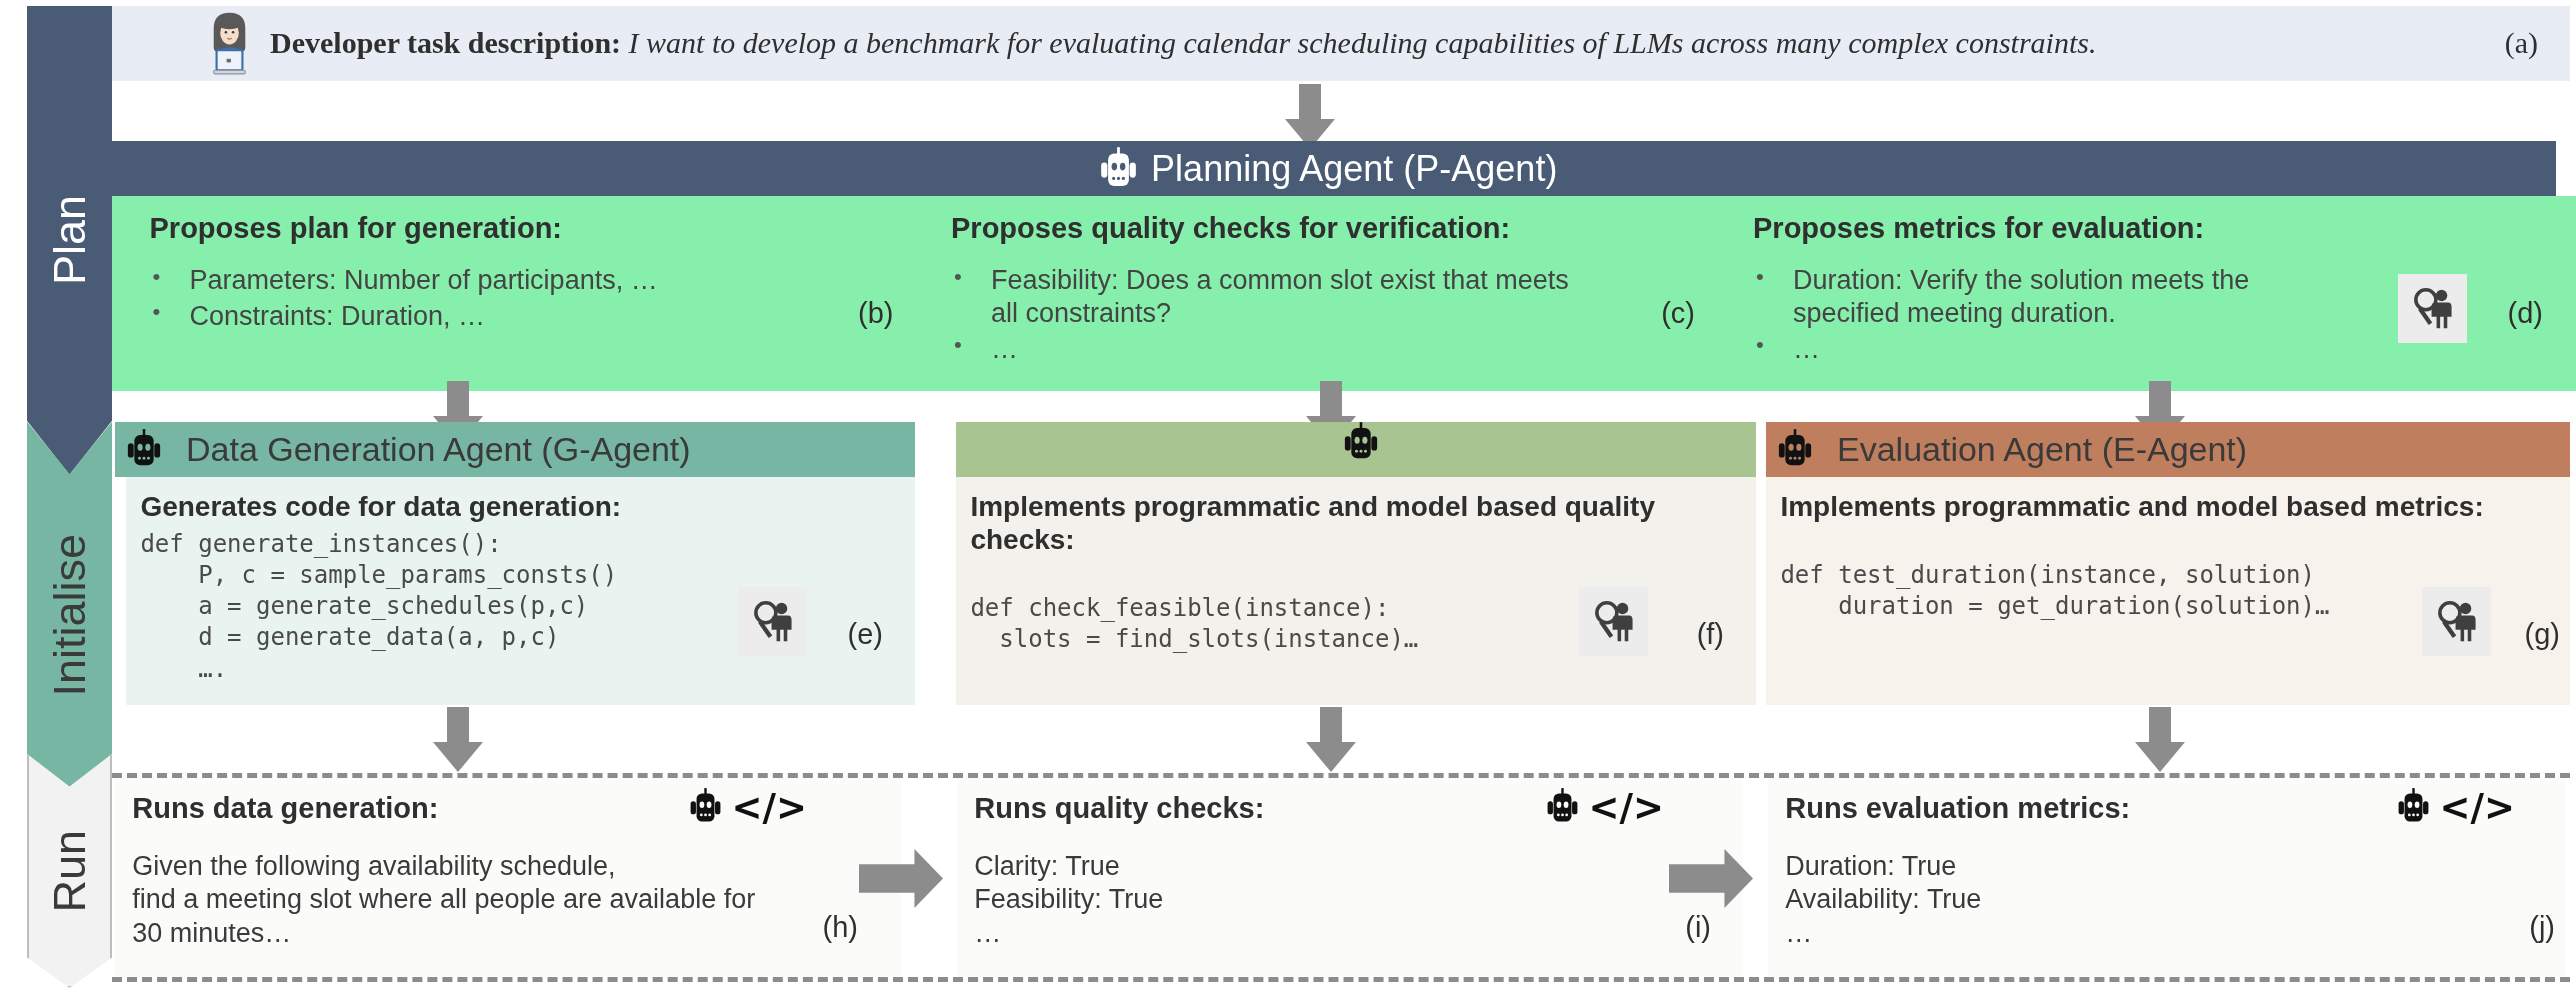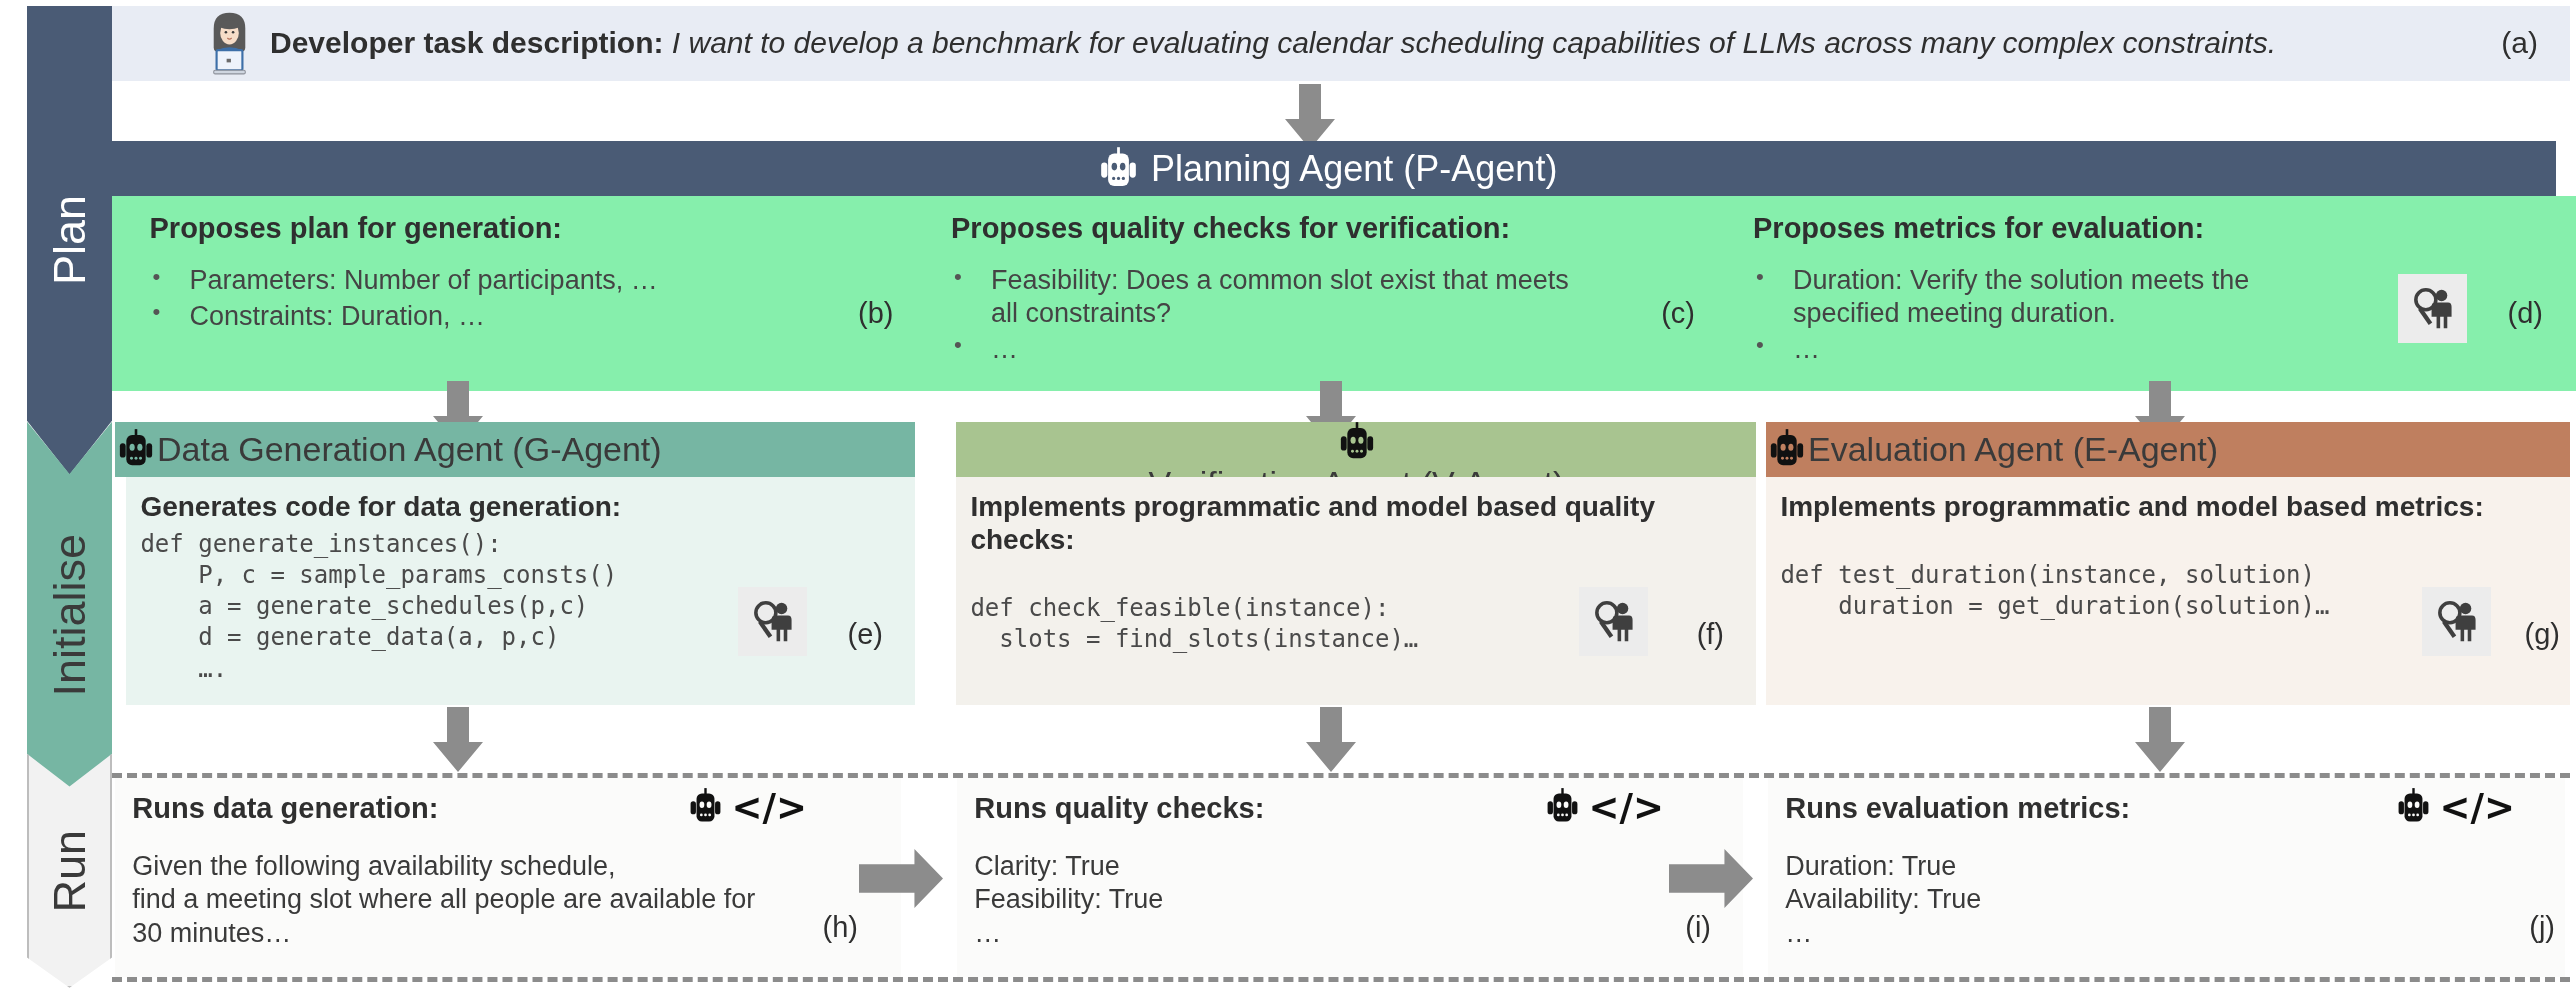--- a/index.html
+++ b/index.html
@@ -53,21 +53,21 @@
     clip-path: polygon(0 0, 50% 14%, 100% 0, 100% 87%, 50% 100%, 0 87%);
   }
   #phase-run .phase-label { color: #3a3a3a; }
 
   
   #task-bar {
     position: absolute;
     left: 112px; top: 5.8px;
     width: 2458px; height: 75px;
     background: #e8ecf4;
-    display: flex; align-items: center;
+    display: flex; align-items: center; font-family: Liberation Serif, serif;
   }
   #dev-avatar {
     width: 61px; height: 66px;
     margin-left: 87px; margin-right: 10px;
     flex: none; position: relative;
   }
   #task-text {
     font-size: 30px;
     color: #2f2f2f;
     white-space: nowrap;
@@ -158,21 +158,21 @@
     top: 422px;
     width: 800px;
   }
   #card-g { left: 115px;  }
   #card-v { left: 956px; }
   #card-e { left: 1766px; width: 804px; }
 
   .agent-header {
     height: 55px;
     display: flex; align-items: center;
-    padding-left: 1px; gap: 1px;
+    padding-left: 9px; gap: 22px;
   }
   .agent-header .agent-title {
     font-size: 34px; color: #3a3a3a; white-space: nowrap;
   }
   #card-g .agent-header { background: #76b6a3; }
   #card-v .agent-header { background: #a8c490; flex-direction: column; }
   #card-e .agent-header { background: #bf7f5f; }
 
   .agent-body {
     position: relative;

